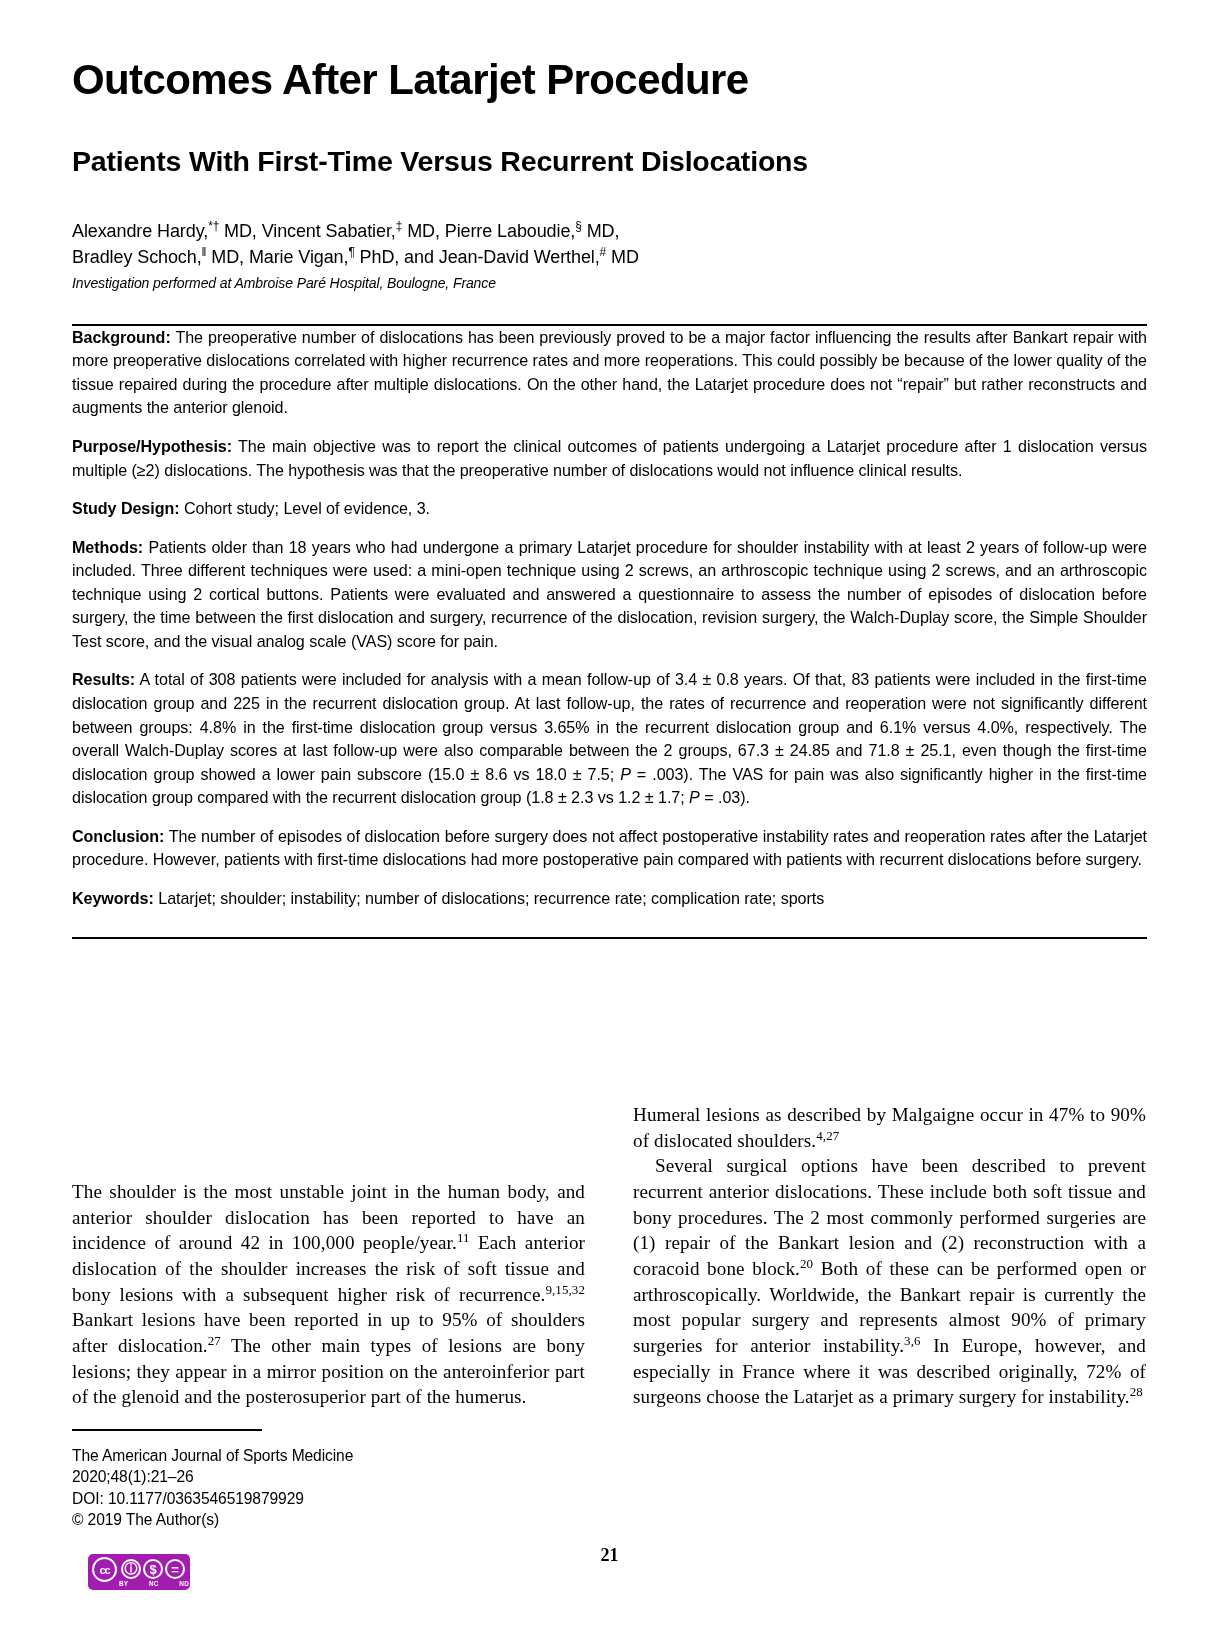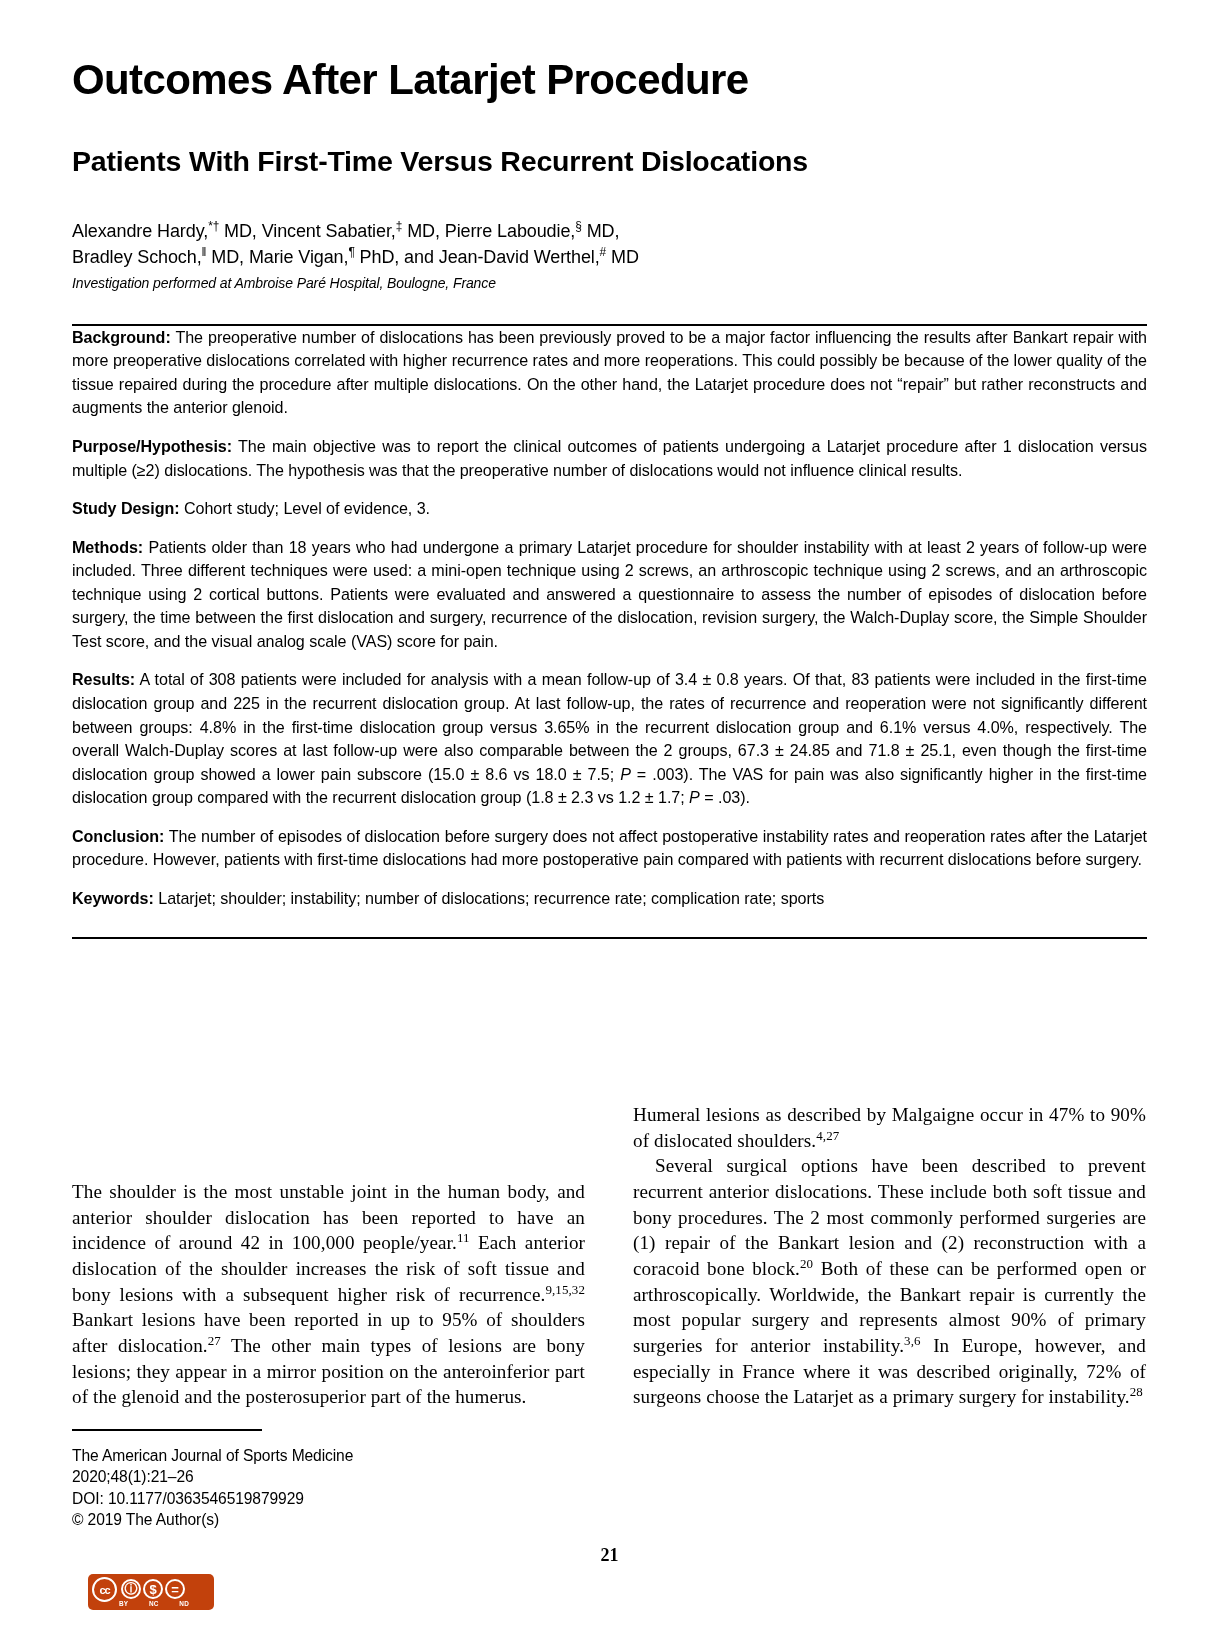--- a/index.html
+++ b/index.html
@@ -145,28 +145,27 @@
     font-family: "Liberation Sans", sans-serif;
     font-size: 15.6px;
     line-height: 1.37;
     letter-spacing: -0.1px;
   }
   .footer-text div { white-space: nowrap; }
 
   
   .cc-badge {
     margin-left: 16px;
-    margin-top: 44px;
+    margin-top: 24px;
     width: 102px;
     height: 36px;
-    background: #c2410c;
+    background: #a21caf;
     border-radius: 5px;
     position: relative;
     flex: none;
-    padding-left: 24px;
   }
   .cc-badge .ring {
     position: absolute;
     border: 2.4px solid #fff;
     border-radius: 50%;
     box-sizing: border-box;
     display: flex;
     align-items: center;
     justify-content: center;
     color: #fff;

